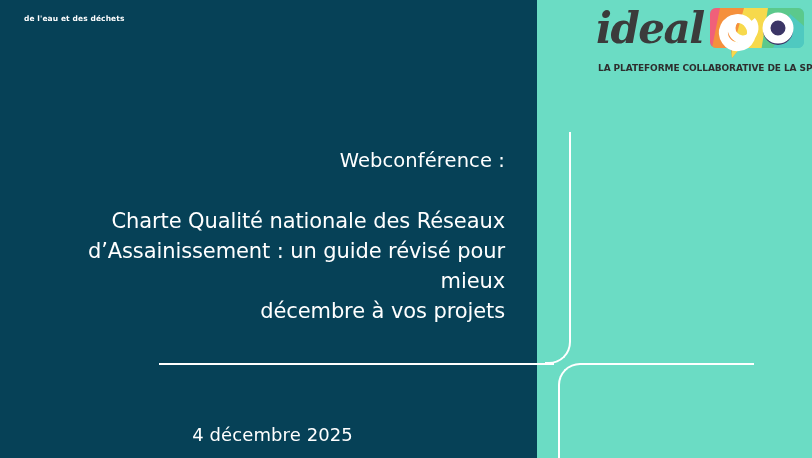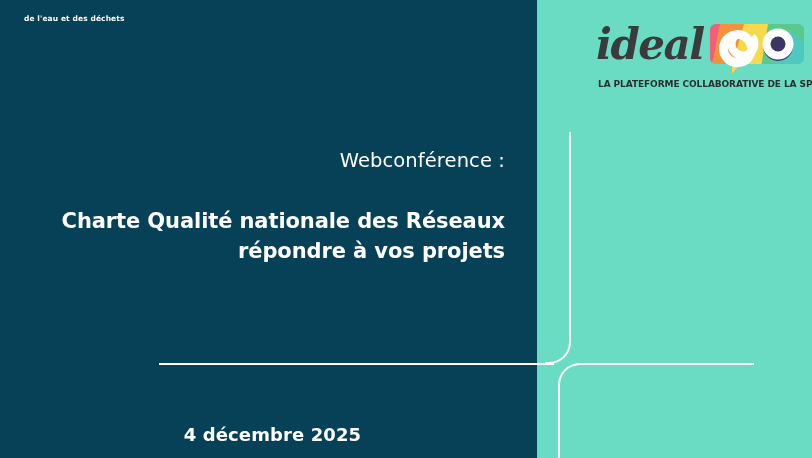--- a/index.html
+++ b/index.html
@@ -63,21 +63,20 @@
   }
   .astee-tagline span { display: block; }
 
   
   .ideal-logo {
     position: absolute;
     left: 596px;
     top: 6px;
     width: 214px;
     height: 72px;
-    margin-top: 16px;
   }
   .ideal-word {
     position: absolute;
     left: 0px;
     top: 2px;
     font-family: "DejaVu Serif", serif;
     font-style: italic;
     font-weight: 700;
     font-size: 42px;
     color: #3B3B3B;
@@ -120,21 +119,21 @@
     font-family: "DejaVu Sans", sans-serif;
     font-size: 19.5px;
     font-weight: 400;
     line-height: 1.3;
     margin-bottom: 34px;
     letter-spacing: 0.1px;
   }
   .main-title {
     font-family: "DejaVu Sans", sans-serif;
     font-size: 21px;
-    font-weight: 700;
+    font-weight: 400;
     line-height: 1.42;
     letter-spacing: -0.1px;
   }
 
   
   .rule-main {
     position: absolute;
     left: 159px;
     top: 362.5px;
     width: 395px;
@@ -169,21 +168,21 @@
 
   
   .date-line {
     position: absolute;
     left: 40px;
     top: 424px;
     width: 465px;
     text-align: center;
     font-family: "DejaVu Sans", sans-serif;
     font-size: 18px;
-    font-weight: 700;
+    font-weight: 400;
     color: #ffffff;
     letter-spacing: 0.1px;
   }
 </style>
 </head>
 <body>
 
 <div id="slide">
 
   <div class="panel-dark"></div>
@@ -221,21 +220,22 @@
       </svg>
     </div>
 
     <div class="ideal-tagline">LA PLATEFORME COLLABORATIVE DE LA SPHÈRE PUBLIQUE</div>
   </div>
 
   <div class="title-block">
     <div class="kicker">Webconférence :</div>
     <div class="main-title">
       <div>Charte Qualité nationale des Réseaux</div>
-      <div>répondre à vos projets</div>
+      <div>d’Assainissement : un guide révisé pour mieux</div>
+      <div>décembre à vos projets</div>
     </div>
   </div>
 
   <div class="rule-main"></div>
   <div class="elbow-up"></div>
   <div class="elbow-down"></div>
 
   <div class="date-line">4 décembre 2025</div>
 
 </div>

